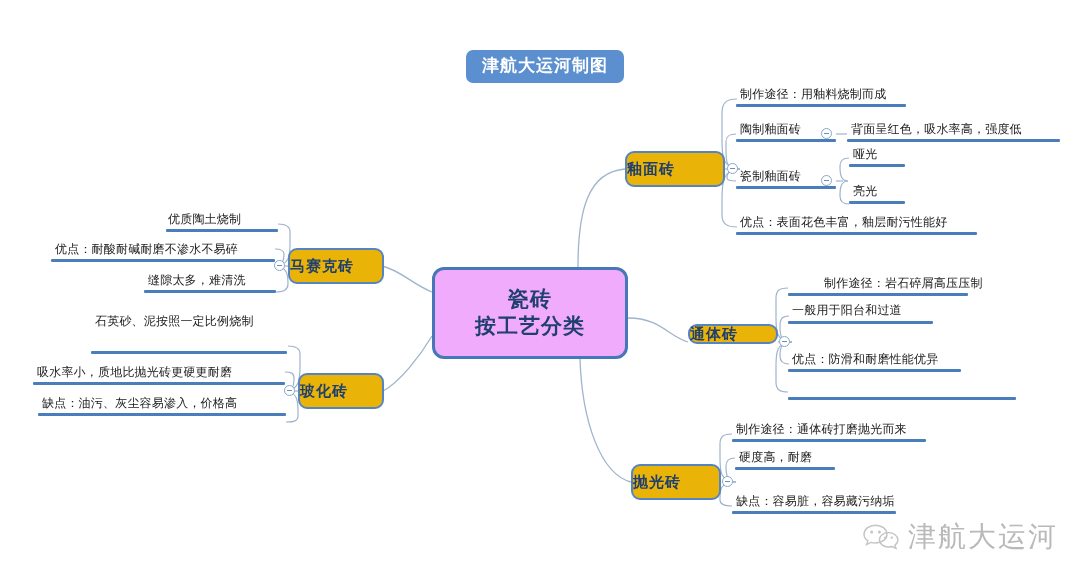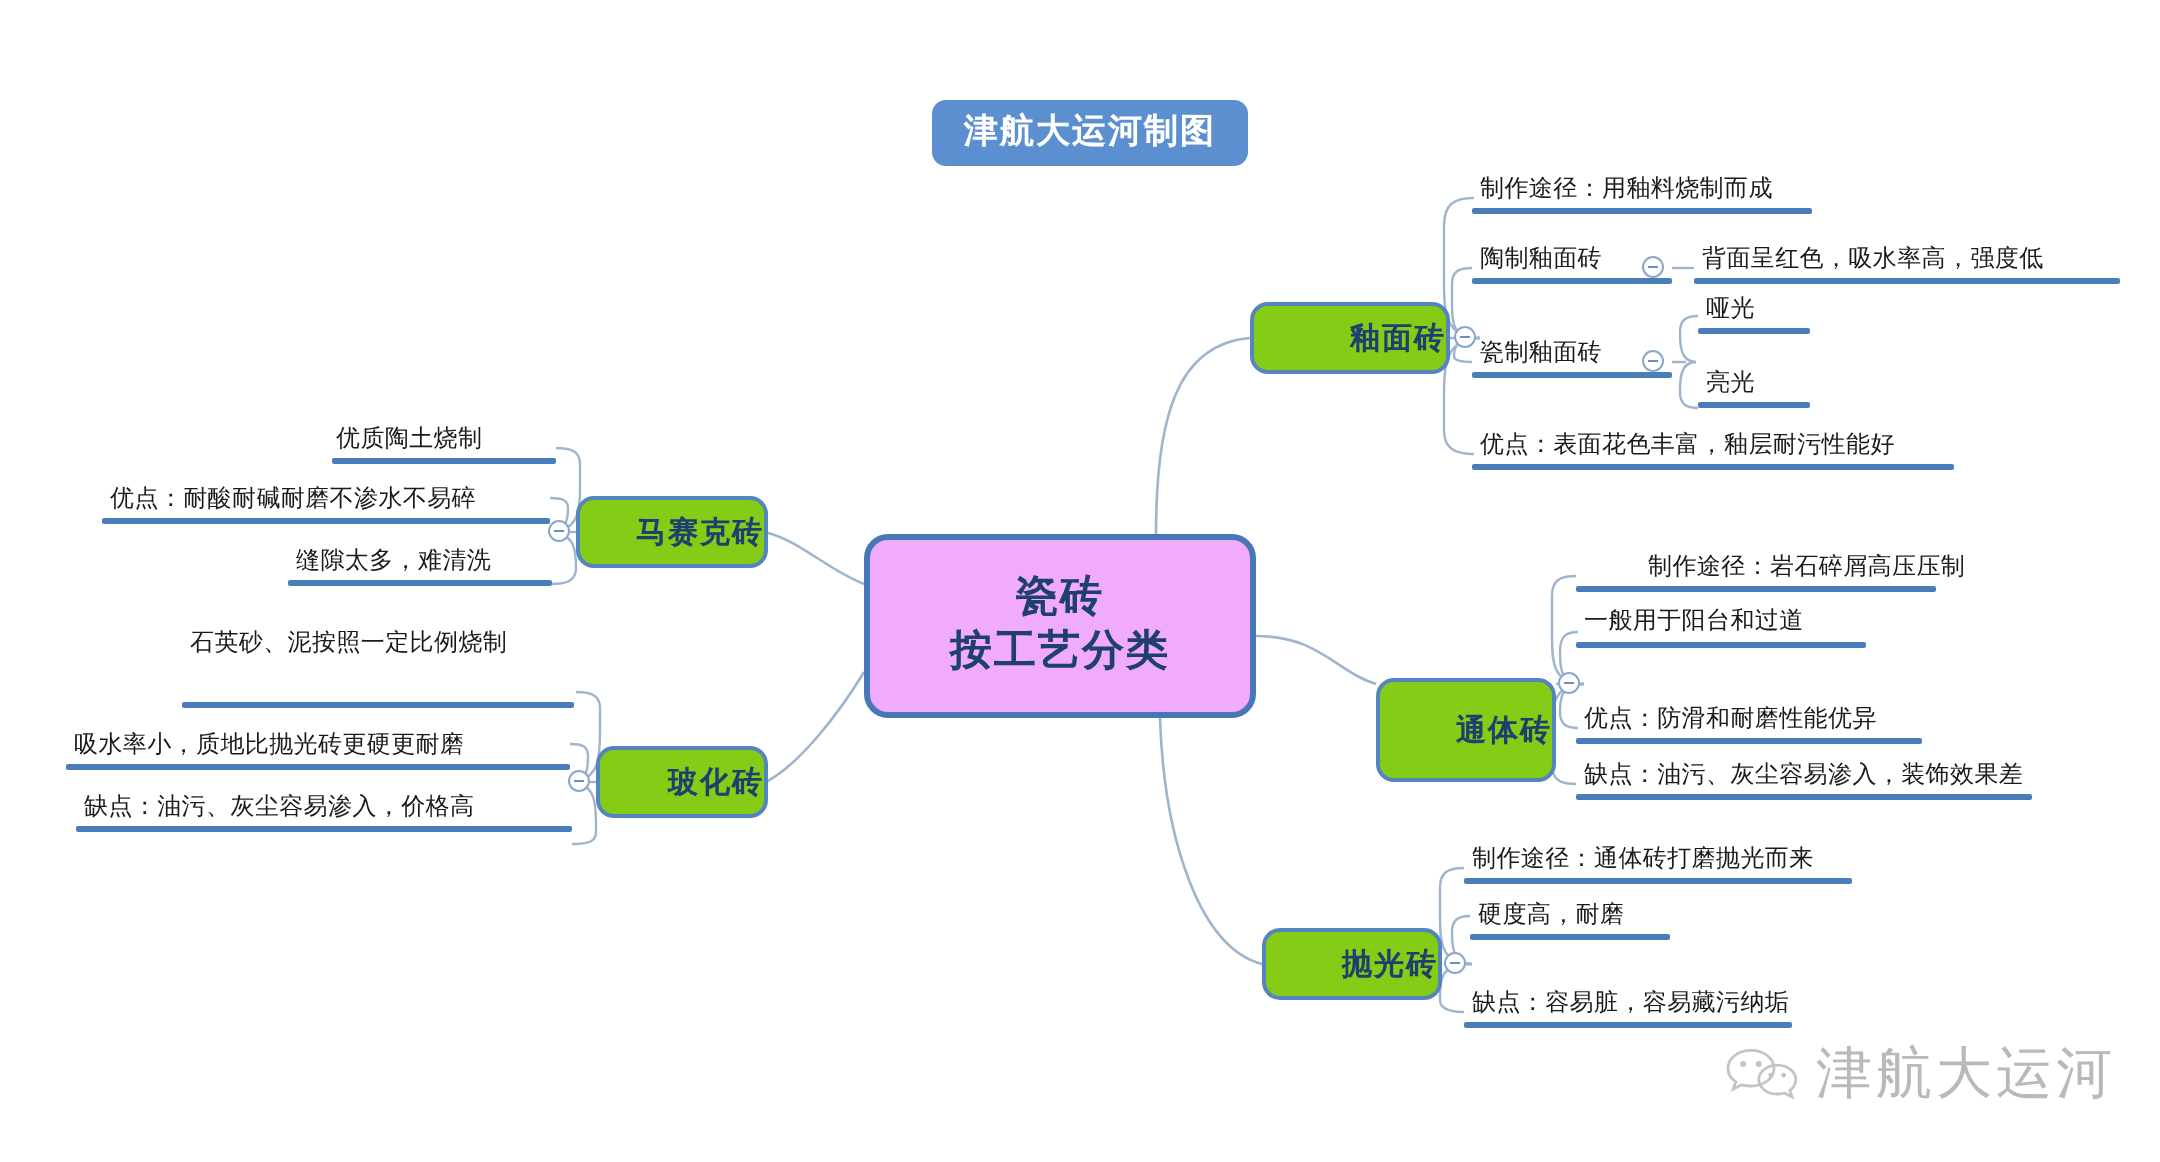--- a/index.html
+++ b/index.html
@@ -61,27 +61,27 @@
     color: #1f3f6e;
     font-size: 21px;
     font-weight: bold;
     line-height: 1.28;
     letter-spacing: 1px;
   }
 
   
   .branch-node {
     position: absolute;
-    background: #84cc16;
+    background: #eab308;
     border: 2px solid #5585c0;
     border-radius: 9px;
     box-sizing: border-box;
     display: flex;
     align-items: center;
-    justify-content: flex-end;
+    justify-content: flex-start;
     color: #1f3f6e;
     font-size: 15px;
     font-weight: bold;
     letter-spacing: 1px;
     white-space: nowrap;
   }
 
   
   .leaf {
     position: absolute;
@@ -217,35 +217,34 @@
 
   <div class="leaf" style="left:853px; top:147px;">哑光</div>
   <div class="leaf-underline" style="left:849px; top:164px; width:56px;"></div>
 
   <div class="leaf" style="left:853px; top:184px;">亮光</div>
   <div class="leaf-underline" style="left:849px; top:201px; width:56px;"></div>
 
   <div class="leaf" style="left:740px; top:215px;">优点：表面花色丰富，釉层耐污性能好</div>
   <div class="leaf-underline" style="left:736px; top:232px; width:241px;"></div>
 
-  <div class="branch-node" style="left:688px; top:339px; width:90px; height:52px;">
+  <div class="branch-node" style="left:688px; top:324px; width:90px; height:20px;">
     <span>通体砖</span>
   </div>
   <div class="toggle" style="left:779px; top:336px;"></div>
 
   <div class="leaf" style="left:792px; top:276px;margin-left:32px;">制作途径：岩石碎屑高压压制</div>
   <div class="leaf-underline" style="left:788px; top:293px; width:180px;"></div>
 
   <div class="leaf" style="left:792px; top:304px;font-family:Liberation Mono, monospace;">一般用于阳台和过道</div>
   <div class="leaf-underline" style="left:788px; top:321px; width:145px;"></div>
 
   <div class="leaf" style="left:792px; top:352px;">优点：防滑和耐磨性能优异</div>
   <div class="leaf-underline" style="left:788px; top:369px; width:173px;"></div>
 
-  <div class="leaf" style="left:792px; top:380px;">缺点：油污、灰尘容易渗入，装饰效果差</div>
   <div class="leaf-underline" style="left:788px; top:397px; width:228px;"></div>
 
   <div class="branch-node" style="left:631px; top:464px; width:90px; height:36px;">
     <span>抛光砖</span>
   </div>
   <div class="toggle" style="left:722px; top:476px;"></div>
 
   <div class="leaf" style="left:736px; top:422px;">制作途径：通体砖打磨抛光而来</div>
   <div class="leaf-underline" style="left:732px; top:439px; width:194px;"></div>
 

